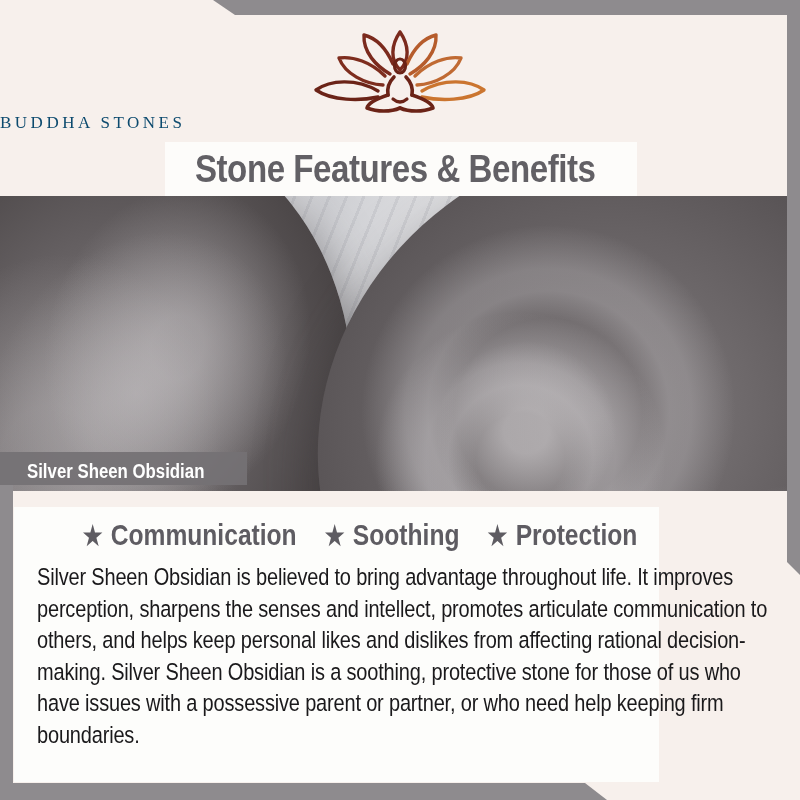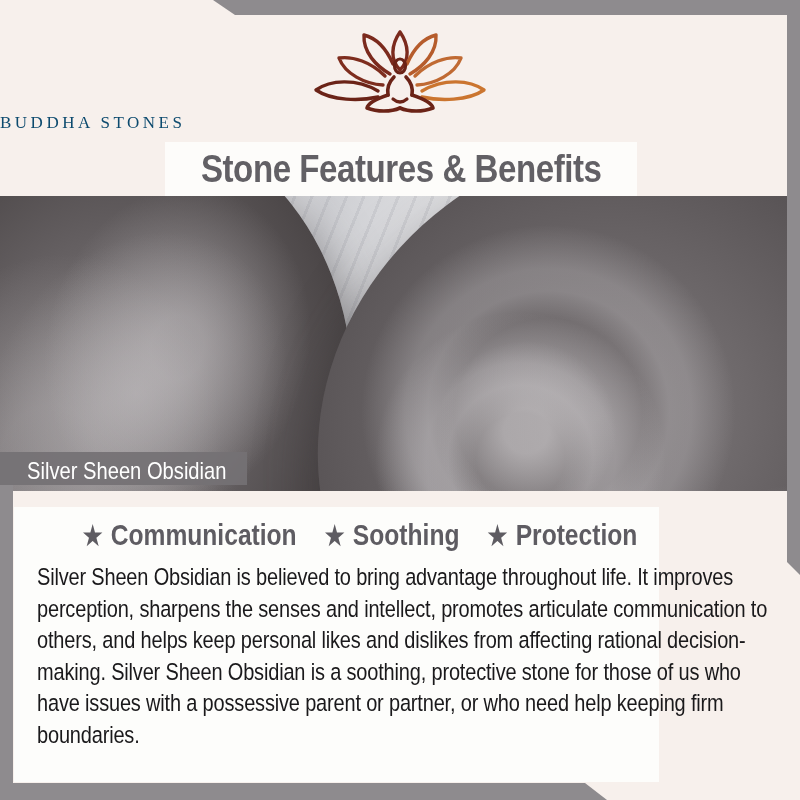--- a/index.html
+++ b/index.html
@@ -21,21 +21,21 @@
 
   
   .logo{position:absolute;left:50%;top:28px;transform:translateX(-50%);z-index:2;}
   .brand-name{
     position:absolute;left:0;right:0;top:113px;text-align:left;
     font-family:Liberation Serif, serif;font-size:17px;letter-spacing:3.5px;
     color:#0c4a6e;z-index:2;
   }
   .title-bar{
     position:absolute;left:165px;top:142px;width:472px;height:54px;
-    background:#fdfcfa;z-index:2;display:flex;align-items:center;justify-content:center;
+    background:#fdfcfa;z-index:2;display:flex;align-items:center;
   }
   .title-text{
     font-size:38px;font-weight:bold;color:#626065;letter-spacing:-0.5px;
     transform:scaleX(0.87);transform-origin:center;white-space:nowrap;
   }
 
   
   .photo{
     position:absolute;left:0;top:196px;width:800px;height:295px;overflow:hidden;z-index:1;
     background:linear-gradient(103deg,#d6d6da 0%,#ededef 20%,#cfd0d4 38%,#e8e8ea 58%,#c2c3c7 80%,#d9d9db 100%);
@@ -86,21 +86,21 @@
   .stone-right::after{
     content:"";position:absolute;left:38%;top:62%;width:46%;height:30%;
     background:radial-gradient(ellipse,rgba(212,210,214,0.38),rgba(212,210,214,0) 65%);
     transform:rotate(-8deg);border-radius:50%;
   }
 
   
   .stone-label{
     position:absolute;left:0;top:452px;width:247px;height:33px;z-index:7;
     background:rgba(116,113,116,0.93);
-    color:#ffffff;font-weight:normal;font-size:24px;line-height:38px;
+    color:#ffffff;font-weight:bold;font-size:20px;line-height:38px;
     box-sizing:border-box;padding-left:27px;white-space:nowrap;
   }
   .stone-label span{display:inline-block;transform:scaleX(0.84);transform-origin:left center;}
 
   
   .content{
     position:absolute;left:14px;top:507px;width:645px;height:275px;
     background:#fdfdfb;z-index:2;
   }
   .features{

